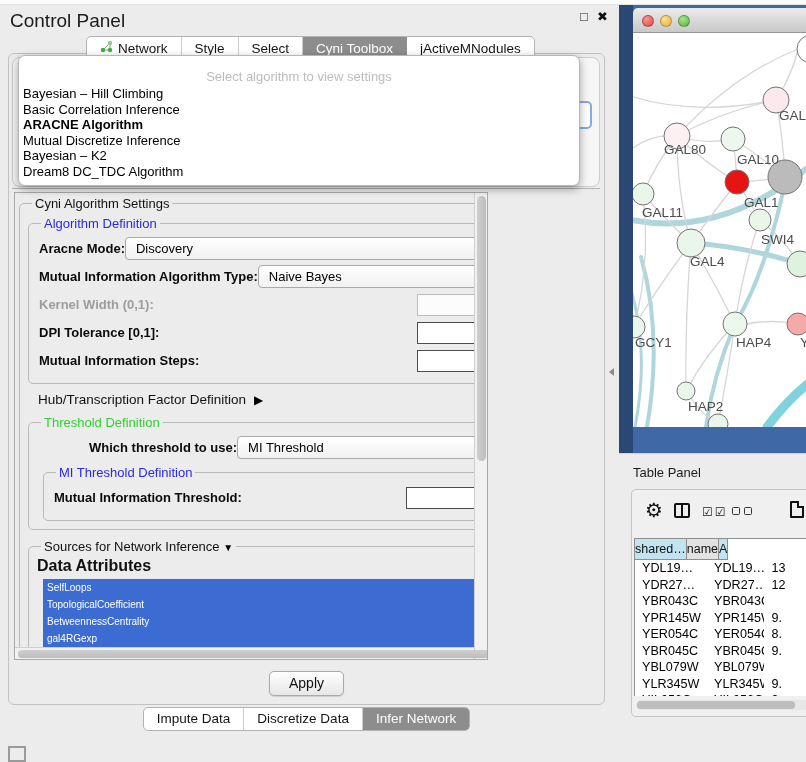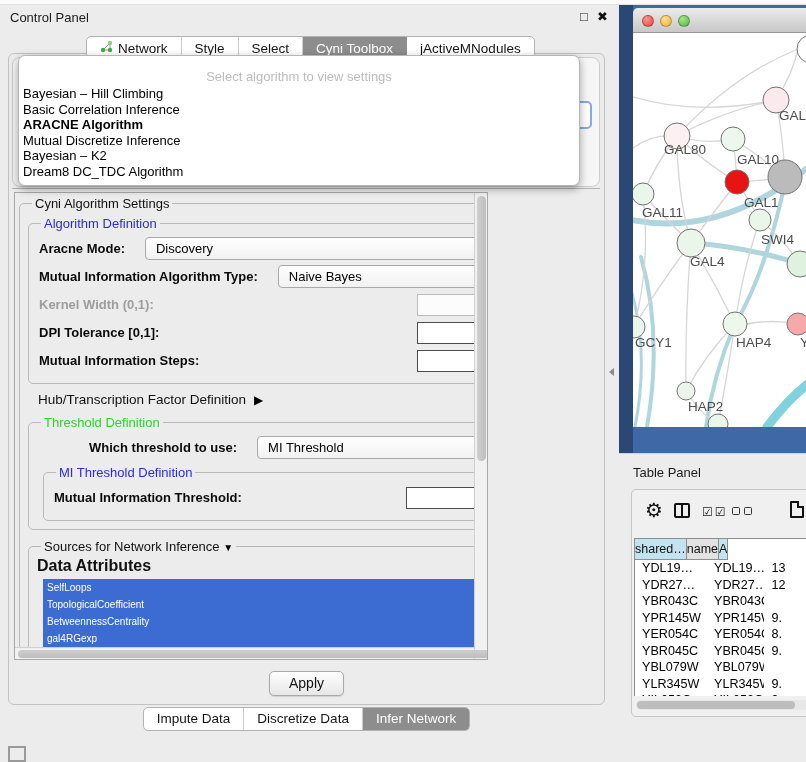--- a/index.html
+++ b/index.html
@@ -6,21 +6,21 @@
   html,body { width:806px; height:762px; overflow:hidden; }
   body { background:#ececec; font-family:"Liberation Sans","DejaVu Sans",sans-serif; font-size:13px; color:#111; position:relative; }
   .abs { position:absolute; }
 
   
   .top-strip { left:0; top:0; width:806px; height:5px; background:#fbfbfb; border-bottom:1px solid #e2e2e2; }
 
   
   .control-panel { left:0; top:5px; width:613px; height:733px; }
   .cp-titlebar { position:absolute; left:0; top:0; width:100%; height:26px; }
-  .cp-title { position:absolute; left:10px; top:5px; font-size:13px; color:#1b1b1b; }
+  .cp-title { position:absolute; left:10px; top:5px; font-size:19px; color:#1b1b1b; }
   .cp-float { position:absolute; left:580px; top:4px; font-size:13px; color:#222; }
   .cp-close { position:absolute; left:597px; top:4px; font-size:13px; font-weight:bold; color:#111; }
 
   .bg-upper { left:12px; top:52px; width:588px; height:130px; background:#f6f6f6; border:1px solid #cdcdcd; border-radius:8px; z-index:1; }
   .focus-frag { left:572px; top:96px; width:20px; height:28px; background:#fff; border:2px solid #84abe4; border-radius:5px; z-index:2; }
   .combo-sliver { left:60px; top:165px; width:514px; height:14px; background:#fdfdfd; border:1px solid #a9a9a9; border-radius:0 0 7px 7px; z-index:2; }
 
   .cp-main { left:8px; top:48px; width:597px; height:652px; border:1px solid #c2c2c2; border-radius:6px; background:#ececec; }
   .hdiv { left:12px; top:183px; width:588px; height:1px; background:#b3b3b3; }
 
@@ -49,21 +49,21 @@
   fieldset { border:1px solid #b9b9b9; border-radius:5px; padding:1px 8px 6px; }
   legend { font-size:13px; padding:0 3px; margin-left:4px; white-space:nowrap; }
   .leg-blue { color:#2a2ae0; }
   .leg-green { color:#2ed32e; }
   .cyni-fs { margin:3px 6px 0 4px; width:560px; }
   .algdef-fs { margin-top:4px; }
   .thresh-fs { margin-top:8px; }
   .mithresh-fs { margin:6px 2px 2px 6px; }
   .sources-fs { margin-top:9px; }
 
-  .row { display:flex; align-items:center; margin:5px 2px; gap:20px; min-height:23px; }
+  .row { display:flex; align-items:center; margin:5px 2px; gap:0; min-height:23px; }
   .blabel { font-weight:bold; font-size:13px; color:#0a0a0a; white-space:nowrap; }
   .glabel { font-weight:bold; font-size:13px; color:#9d9d9d; white-space:nowrap; }
 
   .combo { flex:1; height:23px; background:linear-gradient(#ffffff,#f1f1f1); border:1px solid #a9a9a9; border-radius:4px; display:flex; align-items:center; font-size:13px; padding-left:10px; position:relative; color:#000; }
   .combo .spin { position:absolute; right:7px; top:5px; display:flex; flex-direction:column; gap:2.5px; }
   .tri-up { width:0; height:0; border-left:3.5px solid transparent; border-right:3.5px solid transparent; border-bottom:4.5px solid #555; }
   .tri-down { width:0; height:0; border-left:3.5px solid transparent; border-right:3.5px solid transparent; border-top:4.5px solid #555; }
 
   .num-input { width:142px; height:22px; border:1px solid #4c4c4c; background:#fff; font-size:13px; display:flex; align-items:center; justify-content:flex-end; padding-right:6px; margin-left:auto; }
   .num-input.disabled { border-color:#bcbcbc; color:#a4a4a4; background:#fcfcfc; }

